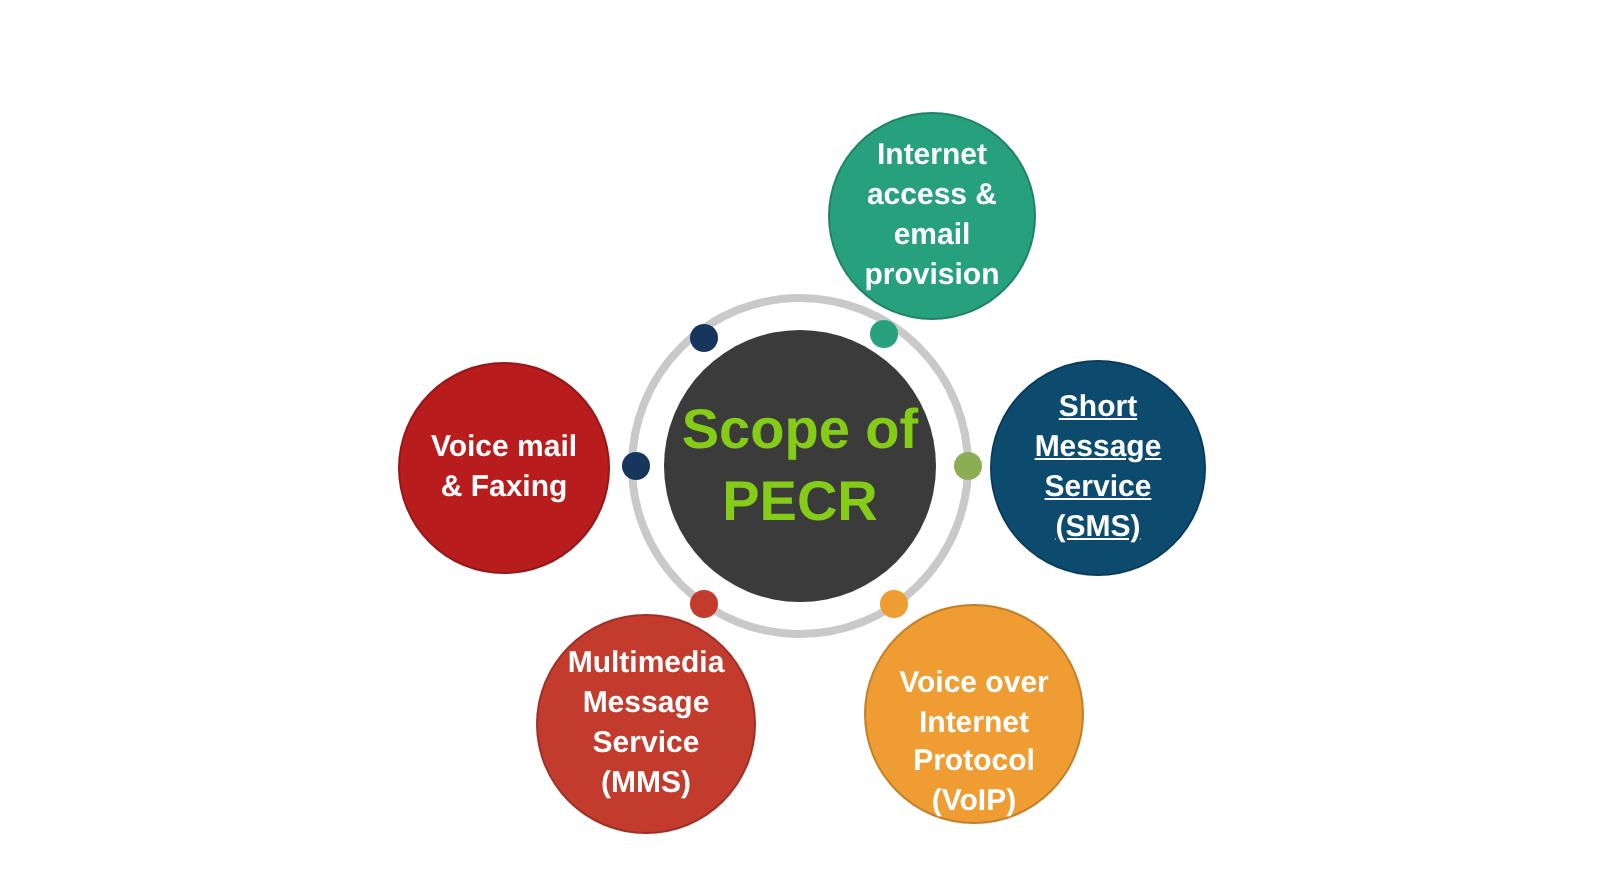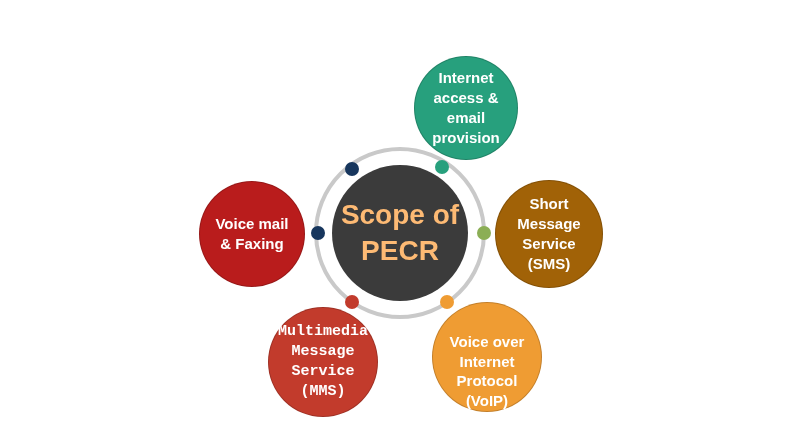--- a/index.html
+++ b/index.html
@@ -27,21 +27,21 @@
   .satellite {
     color: #ffffff;
     font-size: 15px;
     font-weight: 600;
     line-height: 1.32;
     white-space: pre-line;
     border: 1.5px solid rgba(0,0,0,0.18);
   }
   .center-circle {
     left: 332px; top: 165px; width: 136px; height: 136px;
-    color: #fdba74;
+    color: #84cc16;
     font-size: 28px;
     font-weight: 700;
     line-height: 1.3;
     white-space: pre-line;
     z-index: 3;
   }
   .ring {
     position: absolute;
     left: 314px; top: 147px;
     width: 172px; height: 172px;
@@ -54,21 +54,21 @@
     position: absolute;
     width: 14px; height: 14px;
     border-radius: 50%;
     z-index: 2;
   }
   
   .pos-video     { left: 266px; top: 62px;  width: 100px; height: 100px; }
   .pos-internet  { left: 414px; top: 56px;  width: 104px; height: 104px; }
   .pos-voicemail { left: 199px; top: 181px; width: 106px; height: 106px; }
   .pos-sms       { left: 495px; top: 180px; width: 108px; height: 108px; }
-  .pos-mms       { left: 268px; top: 307px; width: 110px; height: 110px; font-family: Liberation Mono, monospace; }
+  .pos-mms       { left: 268px; top: 307px; width: 110px; height: 110px; }
   .pos-voip      { left: 432px; top: 302px; width: 110px; height: 110px; align-items: flex-end; }
   
   .dot-top-left     { left: 345px; top: 162px; }
   .dot-top-right    { left: 435px; top: 160px; }
   .dot-left         { left: 311px; top: 226px; }
   .dot-right        { left: 477px; top: 226px; }
   .dot-bottom-left  { left: 345px; top: 295px; }
   .dot-bottom-right { left: 440px; top: 295px; }
 </style>
 </head>
@@ -91,21 +91,21 @@
   </div>
 
 
   <div class="circle satellite pos-internet" style="background-color: rgb(39, 160, 125);">
     <span>Internet
 access &amp;
 email
 provision</span>
   </div>
 
-  <div class="circle satellite pos-sms" style="background-color: #a16207;">
+  <div class="circle satellite pos-sms" style="background-color: #0c4a6e; text-decoration: underline;">
     <span>Short
 Message
 Service
 (SMS)</span>
   </div>
 
   <div class="circle satellite pos-voip" style="background-color: rgb(239, 156, 51);">
     <span>Voice over
 Internet
 Protocol

